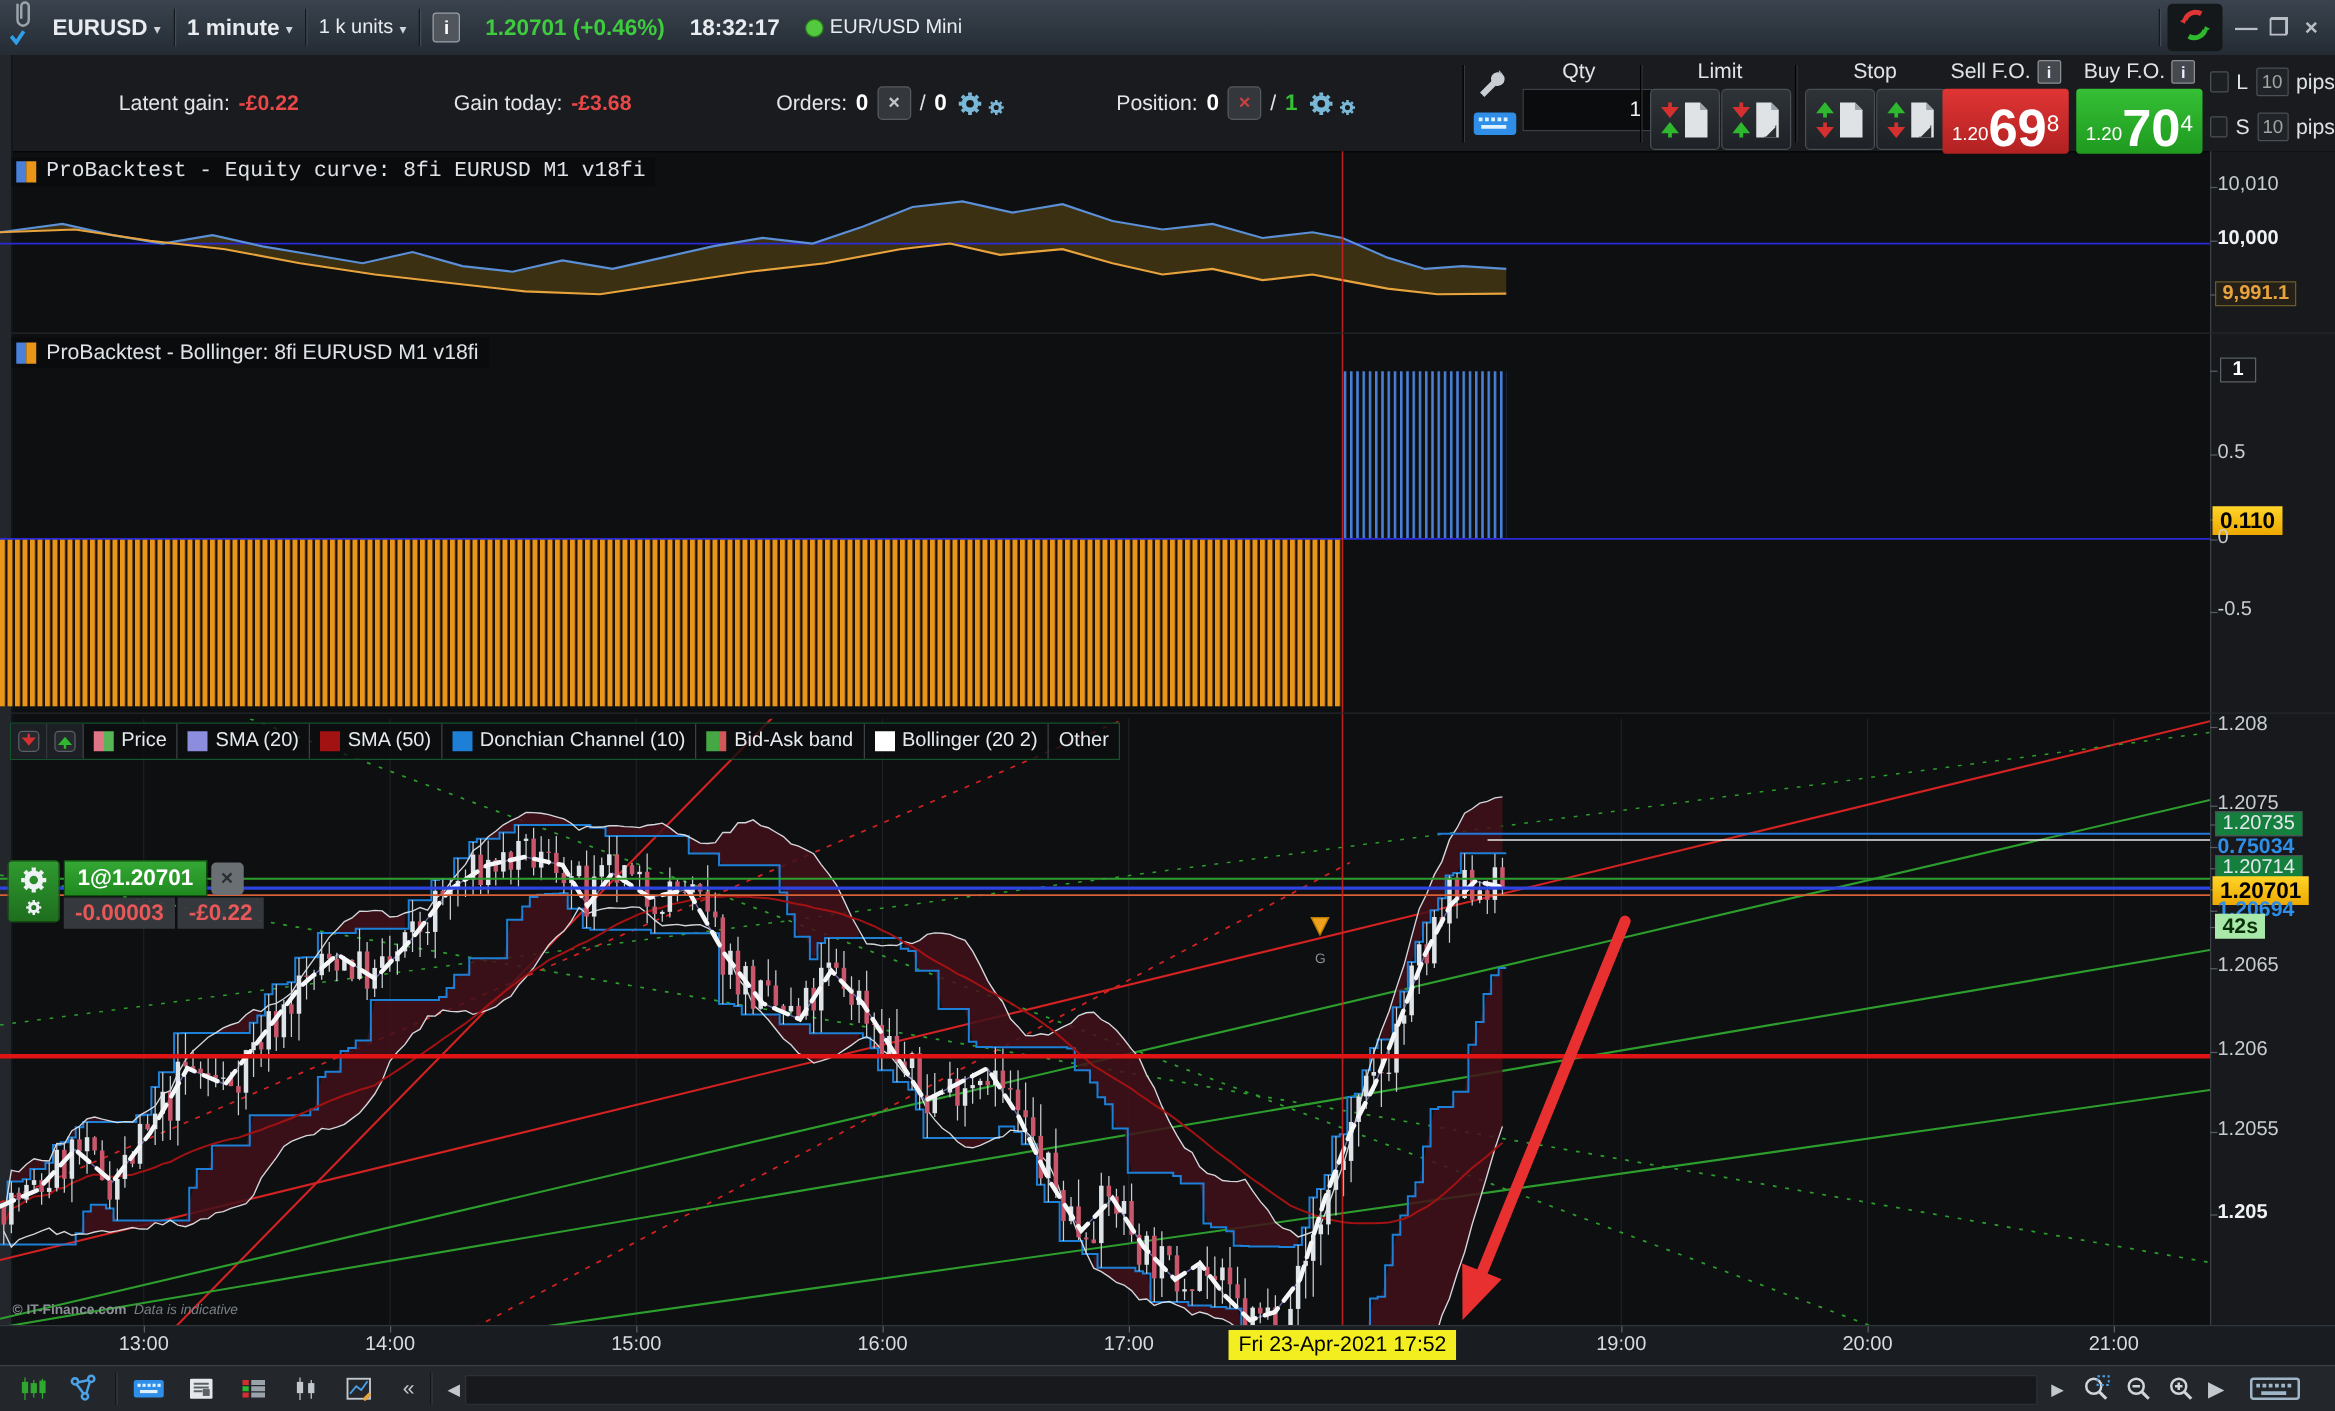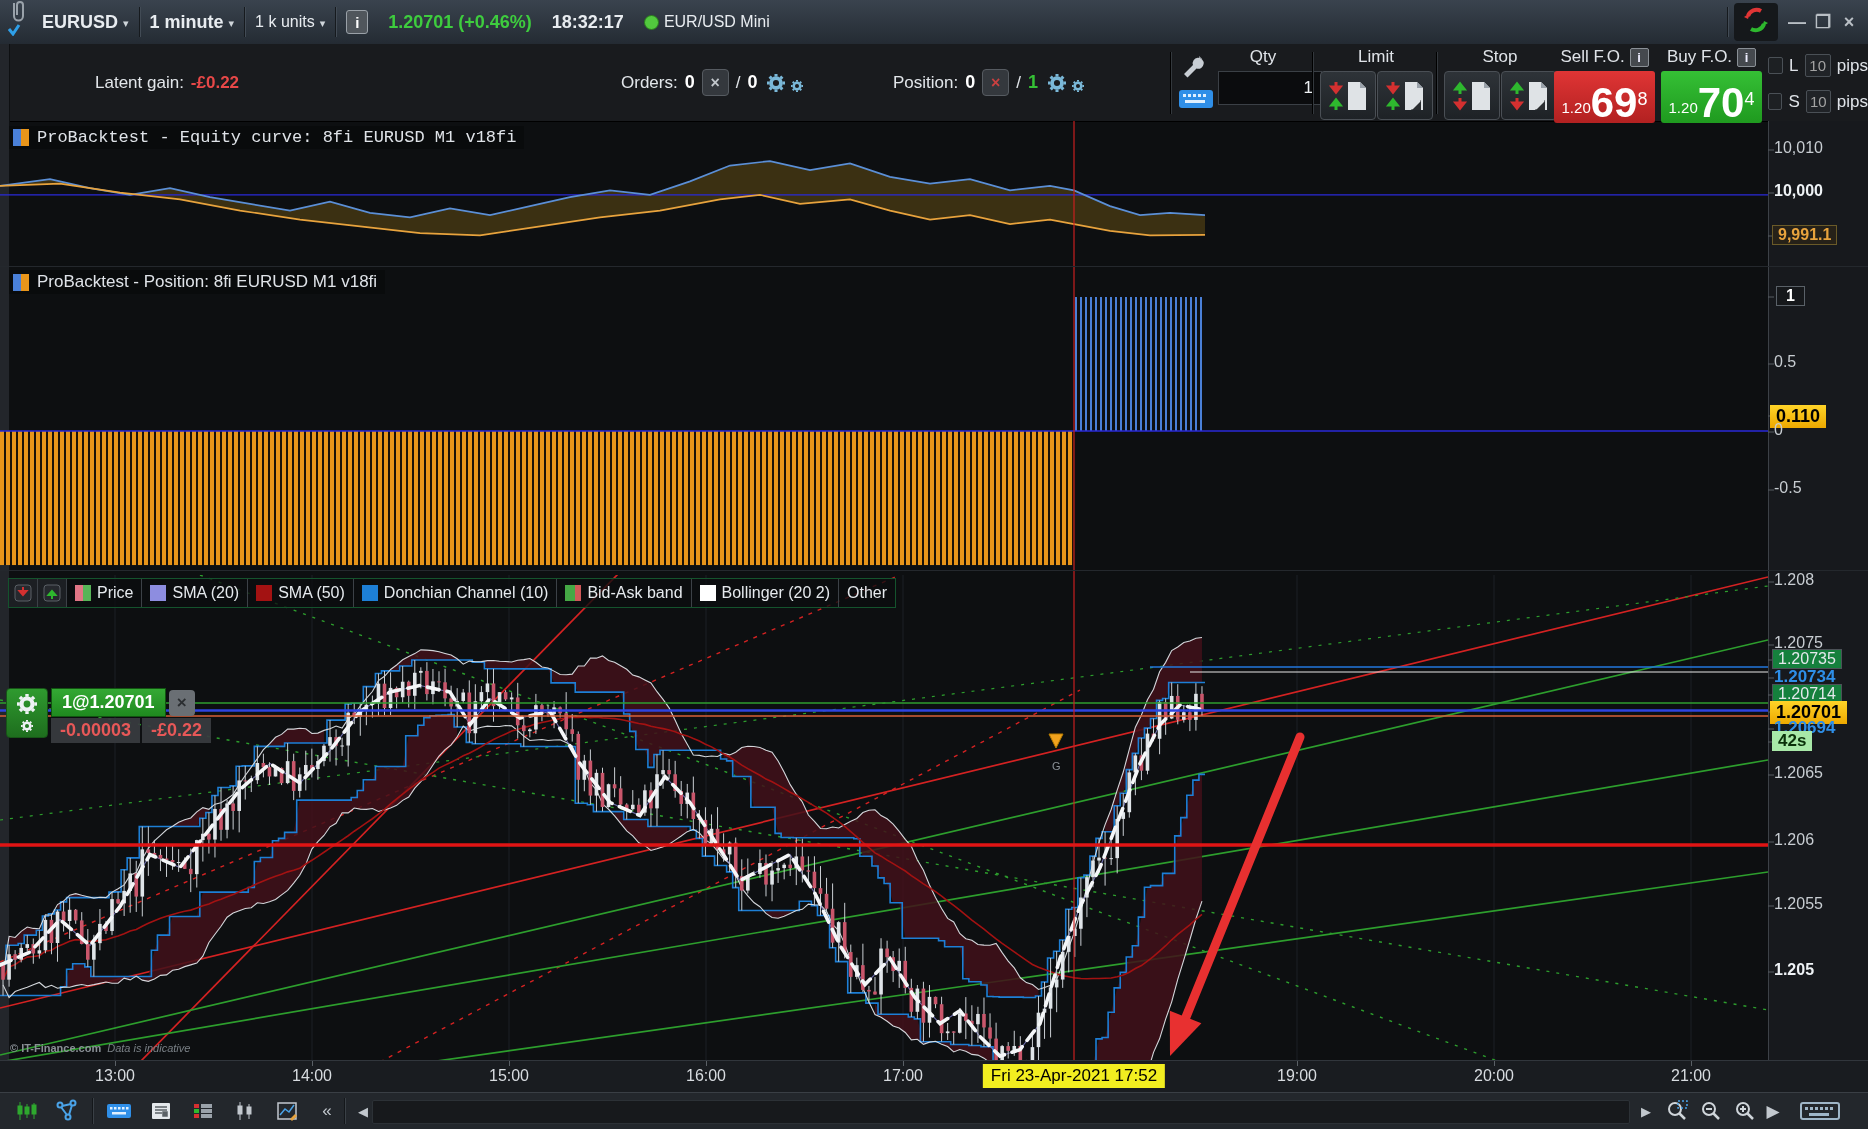--- a/index.html
+++ b/index.html
@@ -160,20 +160,24 @@
     </span>
     <span class="win-btn">—</span>
     <span class="win-btn">❐</span>
     <span class="win-btn" style="margin-right:6px;">×</span>
   </div>
 
   <div id="toolbar2">
     <span class="tgroup" style="left:95px;">
       <span>Latent gain:</span>
       <span class="tval-red">-£0.22</span>
+    </span>
+    <span class="tgroup" style="left:363px;">
+      <span>Gain today:</span>
+      <span class="tval-red">-£3.68</span>
     </span>
     <span class="tgroup" style="left:621px;">
       <span>Orders:</span>
       <span class="cnt">0</span>
       <span class="xbtn">×</span>
       <span>/</span>
       <span class="cnt">0</span>
       <span class="gears" style="display: inline-flex; align-items: flex-end;">
           <svg width="24" height="24" viewBox="0 0 24 24">
             <circle cx="12" cy="12" r="4.95" fill="none" stroke="#7ab8d8" stroke-width="3.78"></circle>
@@ -639,21 +643,21 @@
         <span style="background:#4a80d8;"></span>
         <span style="background:#e8951a;"></span>
       </span>
     <span>ProBacktest - Equity curve: 8fi EURUSD M1 v18fi</span>
   </div>
   <div class="panel-title" style="left:9px;top:270px;">
     <span class="ptitle-ic">
         <span style="background:#4a80d8;"></span>
         <span style="background:#e8951a;"></span>
       </span>
-    <span>ProBacktest - Position: 8fi EURUSD M1 v18fi</span>
+    <span>ProBacktest - Bollinger: 8fi EURUSD M1 v18fi</span>
   </div>
 
   <div id="legend">
     <span class="lg-btn">
       <svg width="20" height="20" viewBox="0 0 20 20">
           <rect x="2" y="2" width="16" height="16" rx="3" fill="#26292e" stroke="#5a6066"></rect>
           <path d="M10 4 v8 M10 12 l-3.5 -4 h7 z" stroke="#d43030" fill="#d43030" stroke-width="2"></path>
         </svg>
     </span>
     <span class="lg-btn">
@@ -696,21 +700,21 @@
       <div class="axlab plainbold" style="top: 182px;">10,000</div>
       <div class="axlab orangebox" style="top: 225px;">9,991.1</div>
       <div class="axlab whitebox" style="top: 286px;">1</div>
       <div class="axlab plain" style="top: 353px;">0.5</div>
       <div class="axlab yellowbox" style="top: 405px;">0.110</div>
       <div class="axlab plain" style="top: 421px;">0</div>
       <div class="axlab plain" style="top: 479px;">-0.5</div>
       <div class="axlab plain" style="top: 571px;">1.208</div>
       <div class="axlab plain" style="top: 634px;">1.2075</div>
       <div class="axlab graybox" style="top: 649px;">1.20735</div>
-      <div class="axlab blue" style="top: 667px;">1.20734</div>
+      <div class="axlab blue" style="top: 667px;">0.75034</div>
       <div class="axlab graybox" style="top: 684px;">1.20714</div>
       <div class="axlab yellowbox" style="top: 701px;">1.20701</div>
       <div class="axlab blue" style="top: 718px;">1.20694</div>
       <div class="axlab greenbox" style="top: 731px;">42s</div>
       <div class="axlab plain" style="top: 764px;">1.2065</div>
       <div class="axlab plain" style="top: 831px;">1.206</div>
       <div class="axlab plain" style="top: 895px;">1.2055</div>
       <div class="axlab plainbold" style="top: 961px;">1.205</div>
     </div>
 

